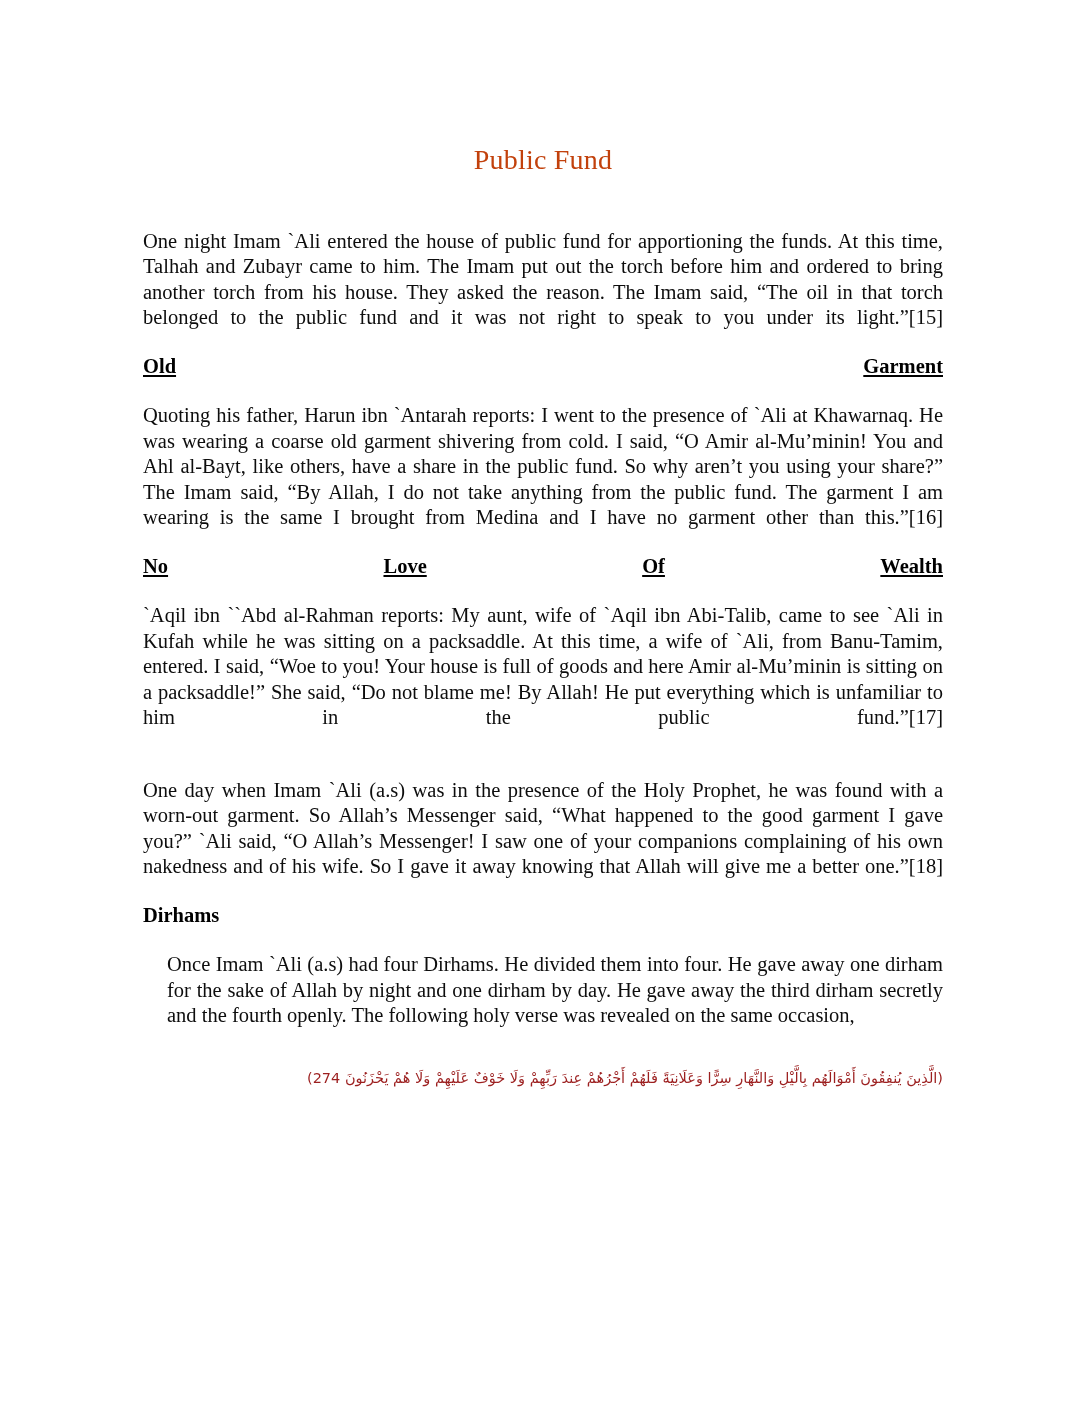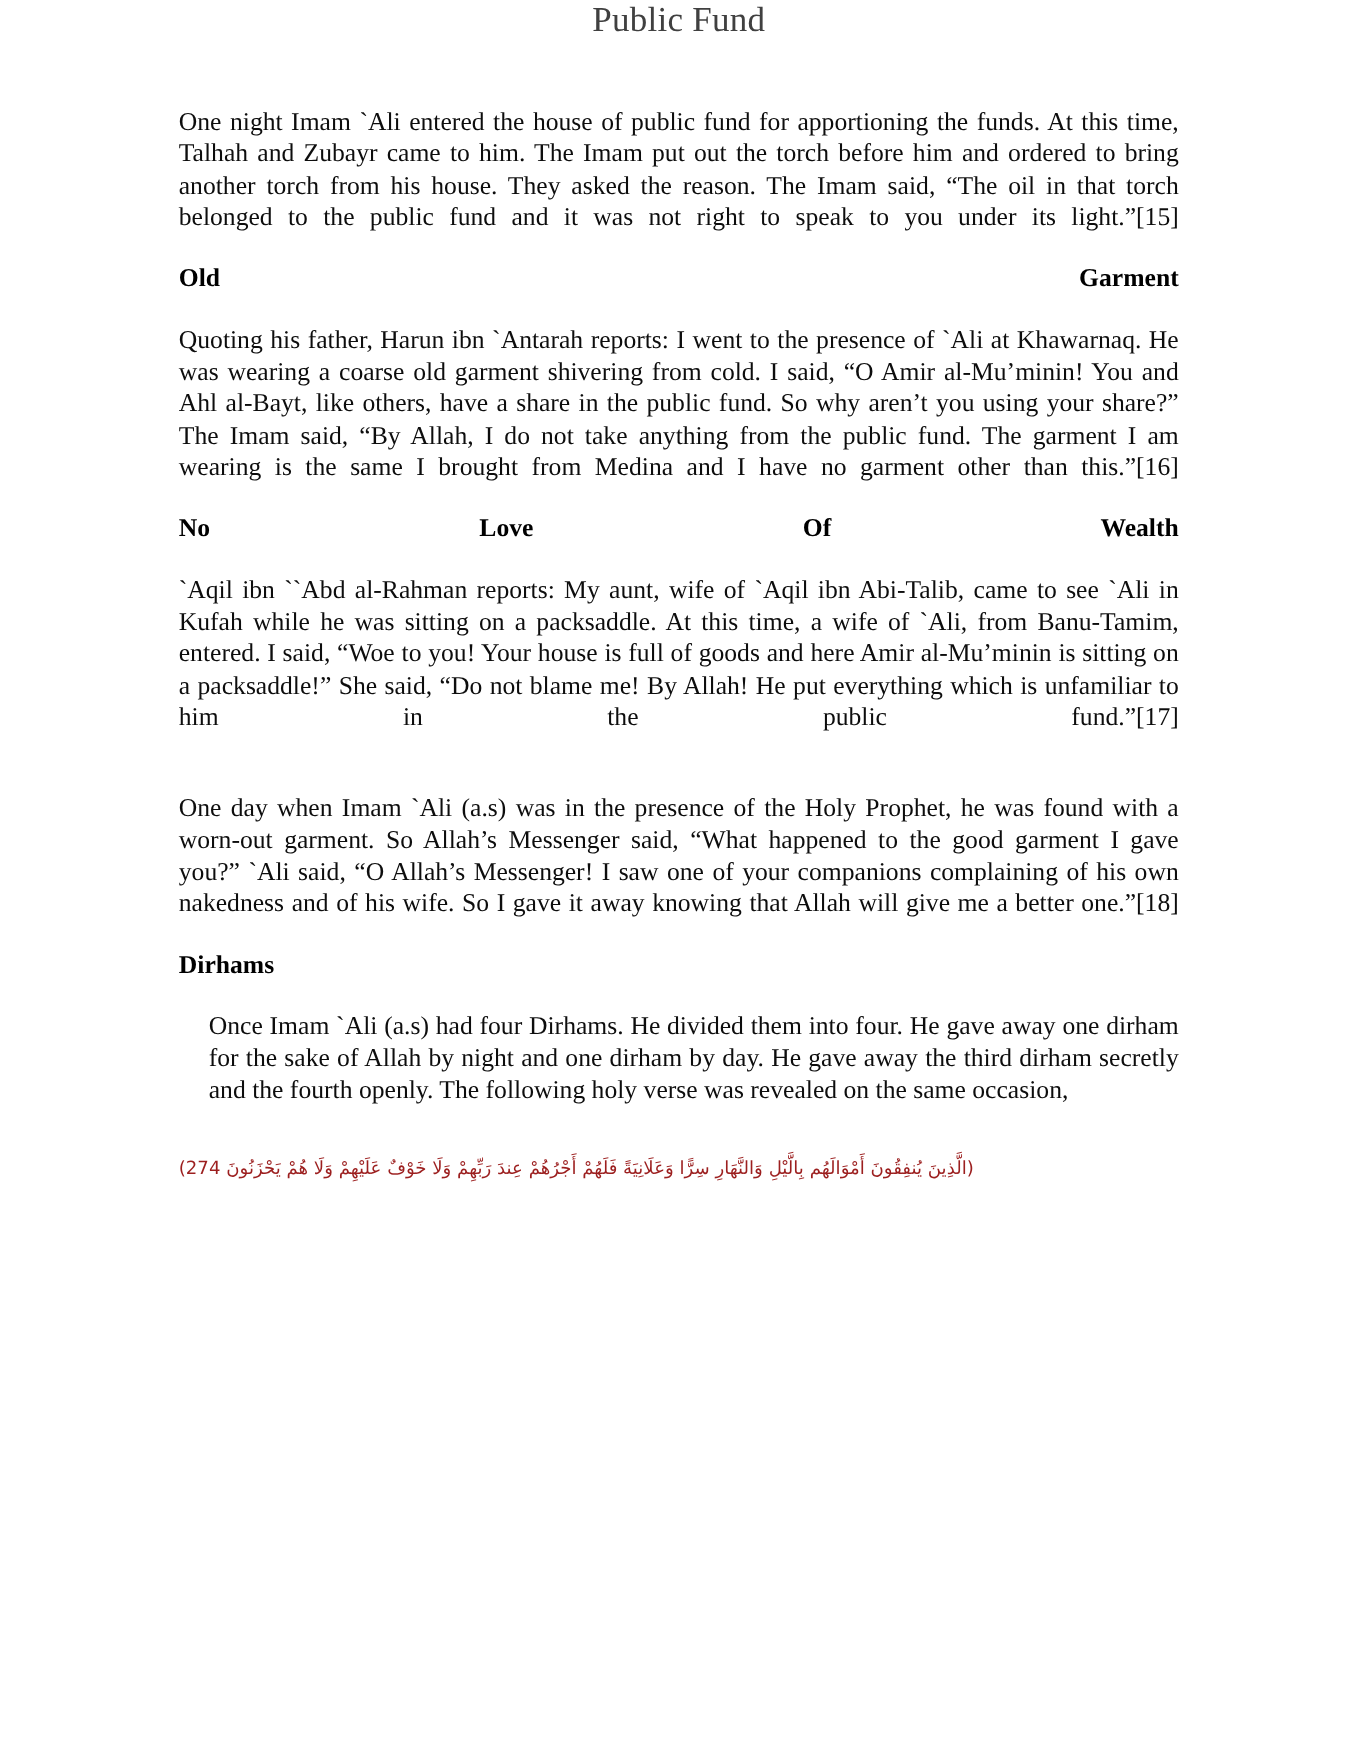--- a/index.html
+++ b/index.html
@@ -24,45 +24,47 @@
   }
   .content {
     position: absolute;
     left: 143px;
     top: 0;
     width: 800px;
   }
 
   
   .doc-title {
-    color: #404040;
+    color: #c2410c;
     font-size: 28px;
     font-weight: 400;
     text-align: center;
     margin: 0;
+    padding-top: 143px;
     letter-spacing: 0.2px;
     line-height: 1.2;
   }
 
   
   .section-heading {
     font-size: 20.5px;
     font-weight: bold;
     margin: 0;
     line-height: 1.25;
     color: #000000;
   }
   
   .section-heading.spread {
     display: flex;
     justify-content: space-between;
     width: 100%;
   }
   .section-heading.spread > span {
     white-space: nowrap;
+    text-decoration: underline;
   }
 
   
   .body-par {
     font-size: 20.5px;
     line-height: 25.5px;
     margin: 0;
     text-align: justify;
     text-align-last: justify;
     text-justify: inter-word;
@@ -74,21 +76,21 @@
     text-align-last: left;
     margin-left: 24px;
   }
 
   
   .verse {
     color: #9c1f1f;
     font-family: "DejaVu Sans", sans-serif;
     font-size: 14.5px;
     line-height: 1.9;
-    text-align: left;
+    text-align: right;
     direction: rtl;
     unicode-bidi: embed;
     margin: 0;
     white-space: nowrap;
   }
 
   
   .gap-title-to-body { height: 52px; }
   .gap-par-to-head   { height: 23px; }
   .gap-head-to-par   { height: 24px; }

